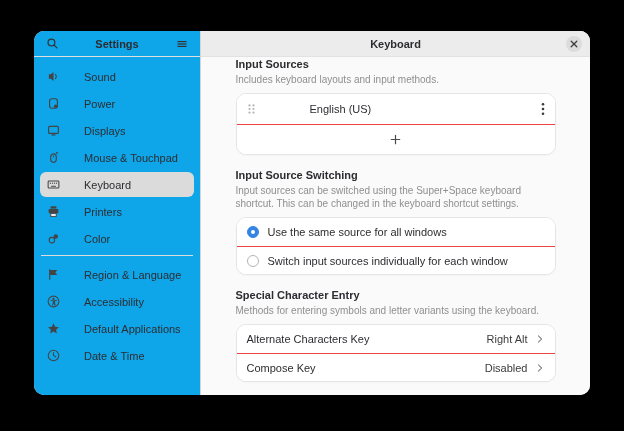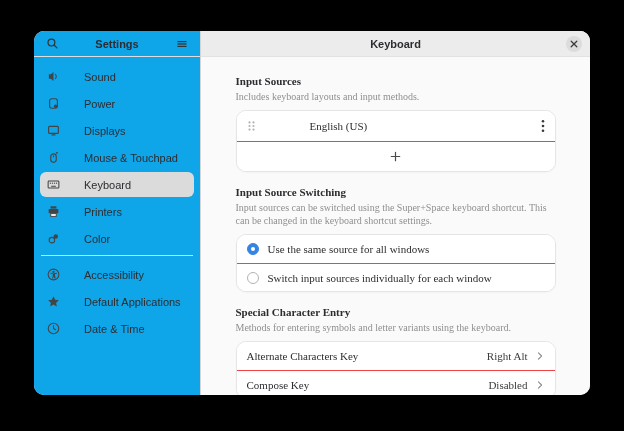--- a/index.html
+++ b/index.html
@@ -26,21 +26,21 @@
   .nav-item { display: flex; align-items: center; gap: 24px; height: 25px; padding: 0 7px; border-radius: 6px; margin-bottom: 2px; cursor: default; }
   .nav-item.selected { background: #dbdbdb; }
   .nav-label { font-size: 11px; color: #2d2d31; white-space: nowrap; }
   .nav-icon { width: 13px; height: 13px; display: flex; align-items: center; justify-content: center; flex: none; }
   .nav-sep { height: 1px; background: #dcdcdc; margin: 4px 1px 6px 1px; }
   
   .main { flex: 1; display: flex; flex-direction: column; background: #fafafa; min-width: 0; }
   .main-header { height: 26px; flex: none; position: relative; background: #ececec; border-bottom: 1px solid #e2e2e2; display: flex; align-items: center; padding: 0 8px; }
   .main-title { position: absolute; left: 0; right: 0; text-align: center; font-size: 11px; font-weight: bold; color: #2d2d31; }
   .close-btn { margin-left: auto; width: 16px; height: 16px; border-radius: 50%; background: #dcdcdc; display: flex; align-items: center; justify-content: center; position: relative; z-index: 1; }
-  .content { flex: 1; padding-top: 18px; overflow: hidden; font-family: Liberation Serif, serif; }
+  .content { flex: 1; padding-top: 1px; overflow: hidden; }
   .column { width: 320px; margin: 0 auto; }
   .section { margin-bottom: 14px; }
   .section-title { font-size: 11px; font-weight: bold; color: #2d2d31; line-height: 13px; }
   .section-desc { font-size: 10px; color: #8f8f8f; line-height: 13px; margin-top: 2px; }
   .card { background: #fff; border: 1px solid #e5e5e5; border-radius: 10px; margin-top: 7px; overflow: hidden; box-shadow: 0 1px 2px rgba(0,0,0,0.03); }
   .row { display: flex; align-items: center; padding: 0 10px; font-size: 11px; color: #2d2d31; background: #fff; }
   .row + .row { border-top: 1px solid #ef4444; }
   .row.h30 { height: 30px; gap: 44px; }
   .row.h28 { height: 28px; }
   .row-label { white-space: nowrap; }
@@ -156,20 +156,29 @@
           <svg width="13" height="13" viewBox="0 0 16 16">
               <circle cx="6" cy="10" r="3.4" fill="none" stroke="#444" stroke-width="1.3"></circle>
               <circle cx="10.8" cy="5.6" r="2.7" fill="#444"></circle>
             </svg>
         </span>
         <span class="nav-label">Color</span>
       </div>
 
       <div class="nav-sep"></div>
 
+      <div class="nav-item">
+        <span class="nav-icon">
+          <svg width="13" height="13" viewBox="0 0 16 16">
+              <line x1="3.4" y1="1.6" x2="3.4" y2="14.4" stroke="#444" stroke-width="1.4"></line>
+              <path d="M3.4 2.6h9.2l-2.3 3 2.3 3H3.4z" fill="#444"></path>
+            </svg>
+        </span>
+        <span class="nav-label">Region &amp; Language</span>
+      </div>
 
       <div class="nav-item">
         <span class="nav-icon">
           <svg width="13" height="13" viewBox="0 0 16 16">
               <circle cx="8" cy="8" r="6.6" fill="none" stroke="#444" stroke-width="1.3"></circle>
               <circle cx="8" cy="4.9" r="1.4" fill="#444"></circle>
               <path d="M4.7 7l2.5.7v1.8l-1 3.2 1.2.5L8 10.6l1.6 2.6 1.2-.5-1-3.2V7.7l2.5-.7-.3-1.1-4 .8-4-.8z" fill="#444"></path>
             </svg>
         </span>
         <span class="nav-label">Accessibility</span>

